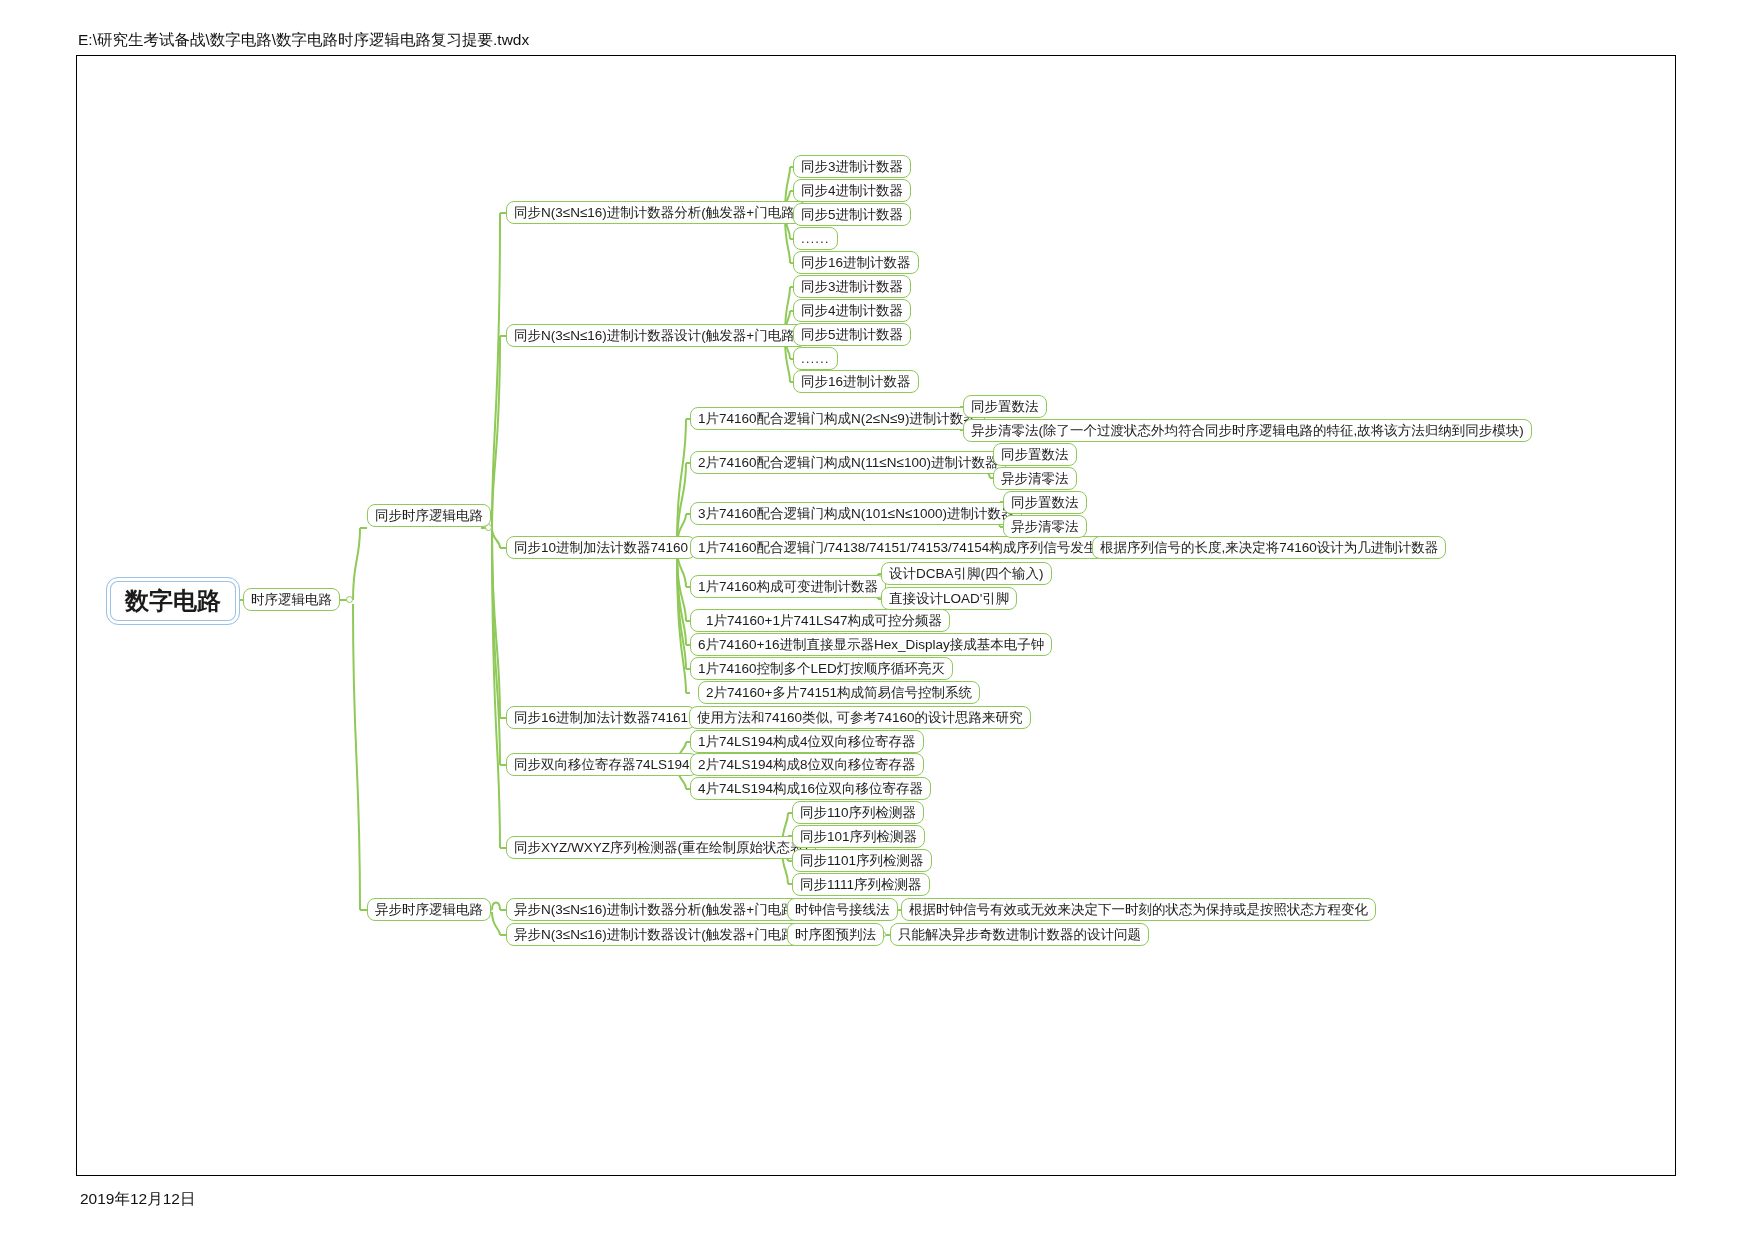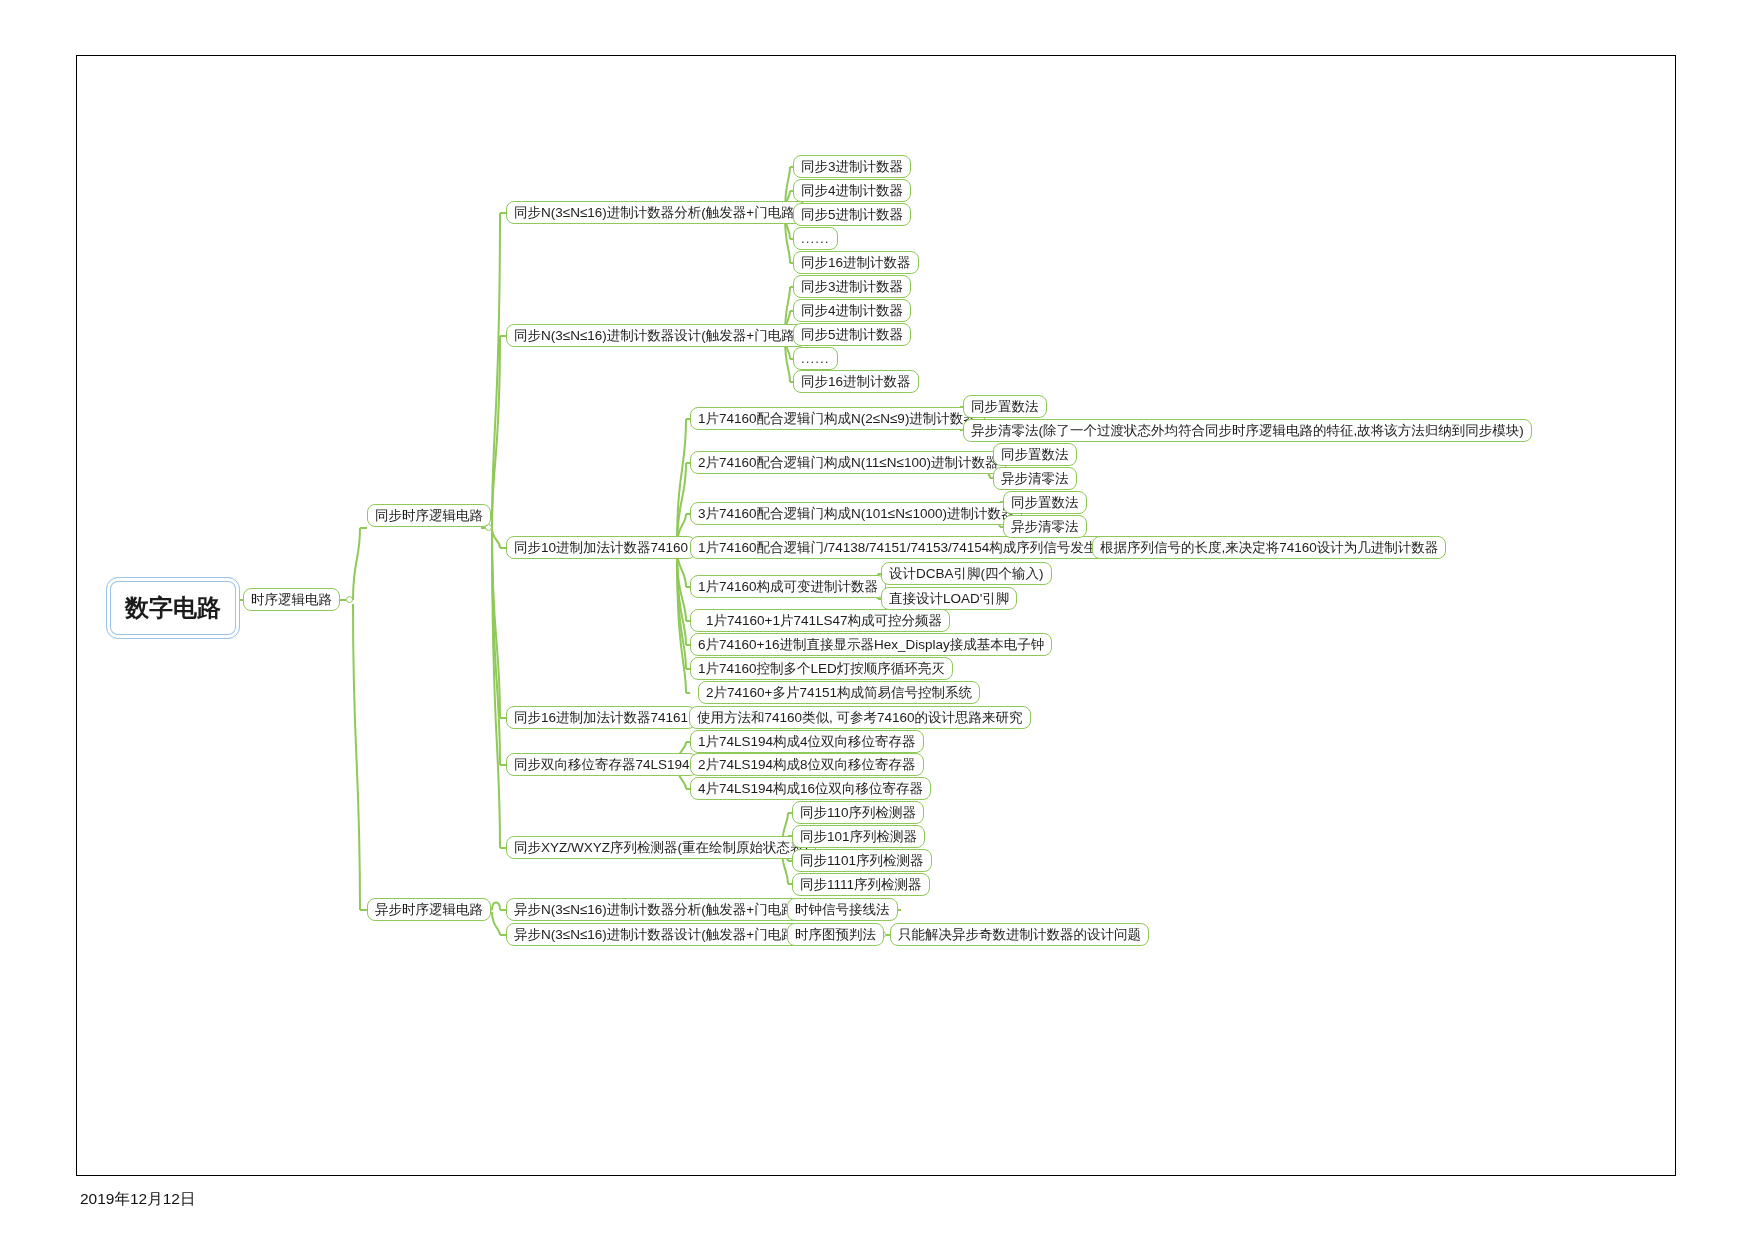--- a/index.html
+++ b/index.html
@@ -5,30 +5,31 @@
   html,body{margin:0;padding:0;background:#ffffff;}
   body{width:1754px;height:1240px;font-family:"Liberation Sans","DejaVu Sans",sans-serif;color:#1a1a1a;}
   .page{position:relative;width:1754px;height:1240px;overflow:hidden;}
   .filepath{position:absolute;left:78px;top:30px;font-size:15.5px;color:#111;white-space:nowrap;letter-spacing:0;}
   .datefoot{position:absolute;left:80px;top:1189px;font-size:15.5px;color:#111;white-space:nowrap;}
   .canvas-frame{position:absolute;left:76px;top:55px;width:1600px;height:1121px;border:1px solid #000;box-sizing:border-box;background:#fff;}
   svg.links{position:absolute;left:0;top:0;width:1754px;height:1240px;pointer-events:none;}
   .node{position:absolute;box-sizing:border-box;border:1px solid #8fc958;border-radius:8px;background:#ffffff;
         font-size:13.5px;line-height:1;color:#1b1b1b;white-space:nowrap;display:flex;align-items:center;
         padding:0 7px;height:23px;}
-  .node.root{border:1px solid #9cc3e5;border-radius:12px;background:#fff;height:62px;padding:0 18px;
+  .node.root{border:1px solid #9cc3e5;border-radius:12px;background:#fff;height:48px;padding:0 18px;
         font-size:24px;font-weight:bold;box-shadow:inset 0 0 0 3px #ffffff, inset 0 0 0 4px #9cc3e5;}
   .node.dots{letter-spacing:1px;color:#333;}
   .jn{position:absolute;width:7px;height:7px;border:1px solid #8fc958;border-radius:50%;background:#fff;box-sizing:border-box;}
 </style>
 </head>
 <body>
 
 <div class="page">
 
+  <div class="filepath">E:\研究生考试备战\数字电路\数字电路时序逻辑电路复习提要.twdx</div>
   <div class="canvas-frame"></div>
   <div class="datefoot">2019年12月12日</div>
 
   <svg class="links" viewBox="0 0 1754 1240">
     <g fill="none" stroke="#8fc958" stroke-width="2">
 
       <path d="M218,600 L243,600"></path>
 
       <path d="M337,600 L349,600"></path>
 
@@ -241,16 +242,17 @@
   <div class="node" style="left:690px;top:730px;">1片74LS194构成4位双向移位寄存器</div>
   <div class="node" style="left:690px;top:753px;">2片74LS194构成8位双向移位寄存器</div>
   <div class="node" style="left:690px;top:777px;">4片74LS194构成16位双向移位寄存器</div>
 
   <div class="node" style="left:792px;top:801px;">同步110序列检测器</div>
   <div class="node" style="left:792px;top:825px;">同步101序列检测器</div>
   <div class="node" style="left:792px;top:849px;">同步1101序列检测器</div>
   <div class="node" style="left:792px;top:873px;">同步1111序列检测器</div>
 
   <div class="node" style="left:787px;top:898px;">时钟信号接线法</div>
+  <div class="node" style="left:901px;top:898px;">根据时钟信号有效或无效来决定下一时刻的状态为保持或是按照状态方程变化</div>
   <div class="node" style="left:787px;top:923px;">时序图预判法</div>
   <div class="node" style="left:890px;top:923px;">只能解决异步奇数进制计数器的设计问题</div>
 
 </div>
 
 </body></html>

